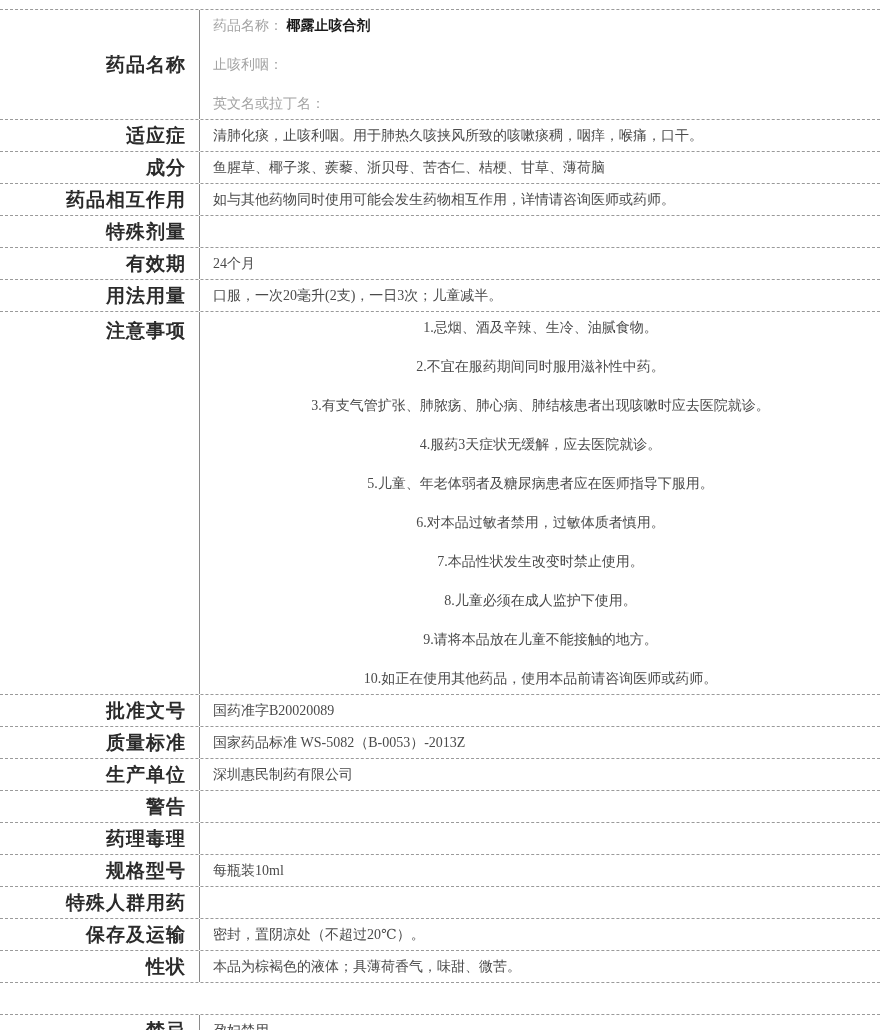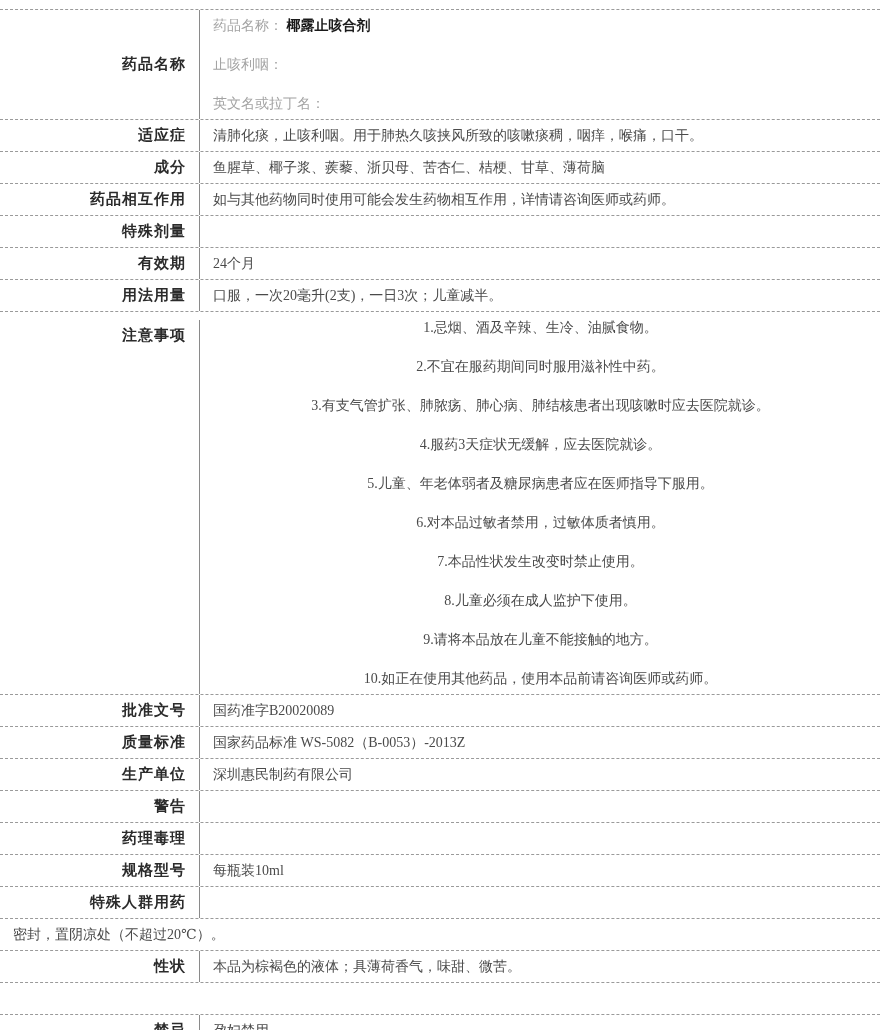--- a/index.html
+++ b/index.html
@@ -30,41 +30,40 @@
     min-height: 32px;
     border-bottom: 1px dashed var(--border-h);
   }
   .cell.label {
     width: 200px;
     flex: 0 0 200px;
     display: flex;
     align-items: center;
     justify-content: flex-end;
     padding-right: 13px;
-    font-size: 15px;
+    font-size: 19px;
     font-weight: bold;
     color: var(--label-color);
     border-right: 1px solid var(--border-v);
     letter-spacing: 1px;
   }
   .cell.content {
     flex: 1 1 auto;
     display: flex;
     flex-direction: column;
     justify-content: center;
     padding: 5px 12px 5px 13px;
     font-size: 14px;
     color: var(--content-color);
     line-height: 21px;
     gap: 18px;
   }
   .row.top .cell.label {
     align-items: flex-start;
     padding-top: 6px;
-    margin-top: 8px;
   }
   .row.top .cell.content { justify-content: flex-start; align-items: center; }
   .line { white-space: pre-wrap; }
   .muted { color: var(--muted-color); }
   .drug-name {
     color: var(--name-color);
     font-weight: bold;
   }
 </style>
 </head>
@@ -175,20 +174,21 @@
           <div class="line">每瓶装10ml</div>
         </div>
   </div>
 
   <div class="row">
     <div class="cell label">特殊人群用药</div>
     <div class="cell content"></div>
   </div>
 
   <div class="row">
+    <div class="cell label">保存及运输</div>
     <div class="cell content">
           <div class="line">密封，置阴凉处（不超过20℃）。</div>
         </div>
   </div>
 
   <div class="row">
     <div class="cell label">性状</div>
     <div class="cell content">
           <div class="line">本品为棕褐色的液体；具薄荷香气，味甜、微苦。</div>
         </div>

